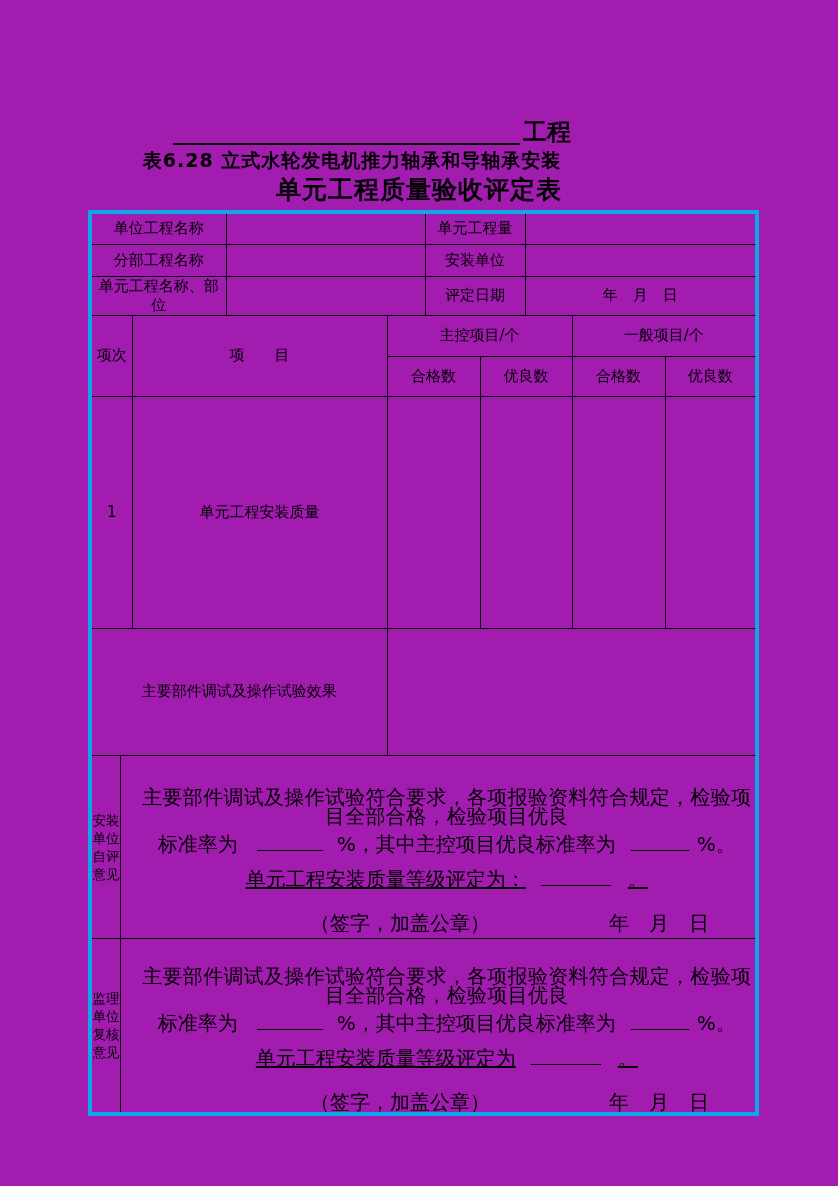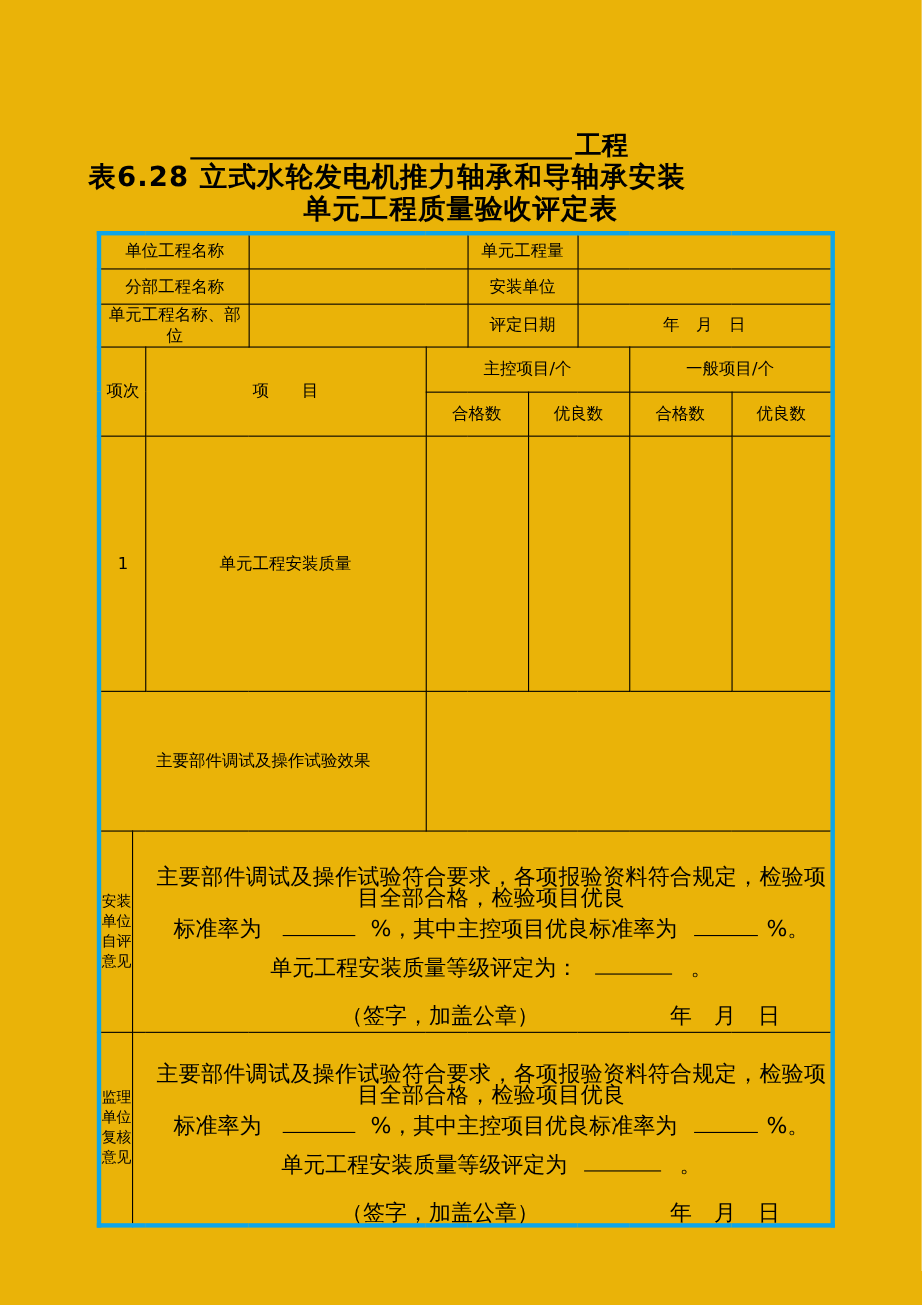--- a/index.html
+++ b/index.html
@@ -1,39 +1,39 @@
 <!DOCTYPE html>
 <html><head>
 <meta charset="utf-8">
 <style>
   * { margin:0; padding:0; box-sizing:border-box; }
   html,body { background:#ffffff; }
   .page {
     position:relative;
     width:838px; height:1186px;
-    background:#eab308;
+    background:#a21caf;
     font-family:"DejaVu Sans", sans-serif;
     color:#000000;
     overflow:hidden;
   }
   
   .title-line1 {
     position:absolute; top:116px; left:173px;
     display:flex; align-items:flex-end; height:29px;
   }
   .title-line1 .blank-line {
     display:inline-block; width:347px; height:26px;
     border-bottom:2.5px solid #000;
   }
   .title-line1 .t1-txt {
     font-size:24px; font-weight:700; line-height:1.1; margin-left:3px;
   }
   .title-line2 {
     position:absolute; top:146px; left:0; width:704px;
-    text-align:center; font-size:25px; font-weight:700; line-height:29px;
+    text-align:center; font-size:19px; font-weight:700; line-height:29px;
     letter-spacing:1px;
   }
   .title-line3 {
     position:absolute; top:175px; left:0; width:838px;
     text-align:center; font-size:25px; font-weight:700; line-height:29px;
     letter-spacing:1px;
   }
   
   table.form {
     position:absolute; top:210px; left:88px;
@@ -60,21 +60,21 @@
   .vlabel {
     width:28px; margin:0 auto;
     font-size:13.5px; line-height:18px;
     word-break:break-all; text-align:center;
   }
   td.sec-cell { vertical-align:top; text-align:left; }
   .sec { padding:28px 0 0 18px; font-size:20px; line-height:19px; }
   .sec p { margin:0; }
   .sec .l1 { letter-spacing:0.3px; }
   .sec .l2 { margin-top:9px; }
-  .sec .l3 { margin-top:16px; }
+  .sec .l3 { margin-top:16px;text-decoration:underline; }
   .sec .l4 {
     margin-top:25px;
     display:flex; justify-content:flex-end; align-items:center;
     gap:119px; padding-right:46px;
   }
   .blank {
     display:inline-block; height:15px;
     border-bottom:1.5px solid #000; vertical-align:baseline;
   }
   .b-rate1 { width:66px; margin:0 14px 0 19px; }

